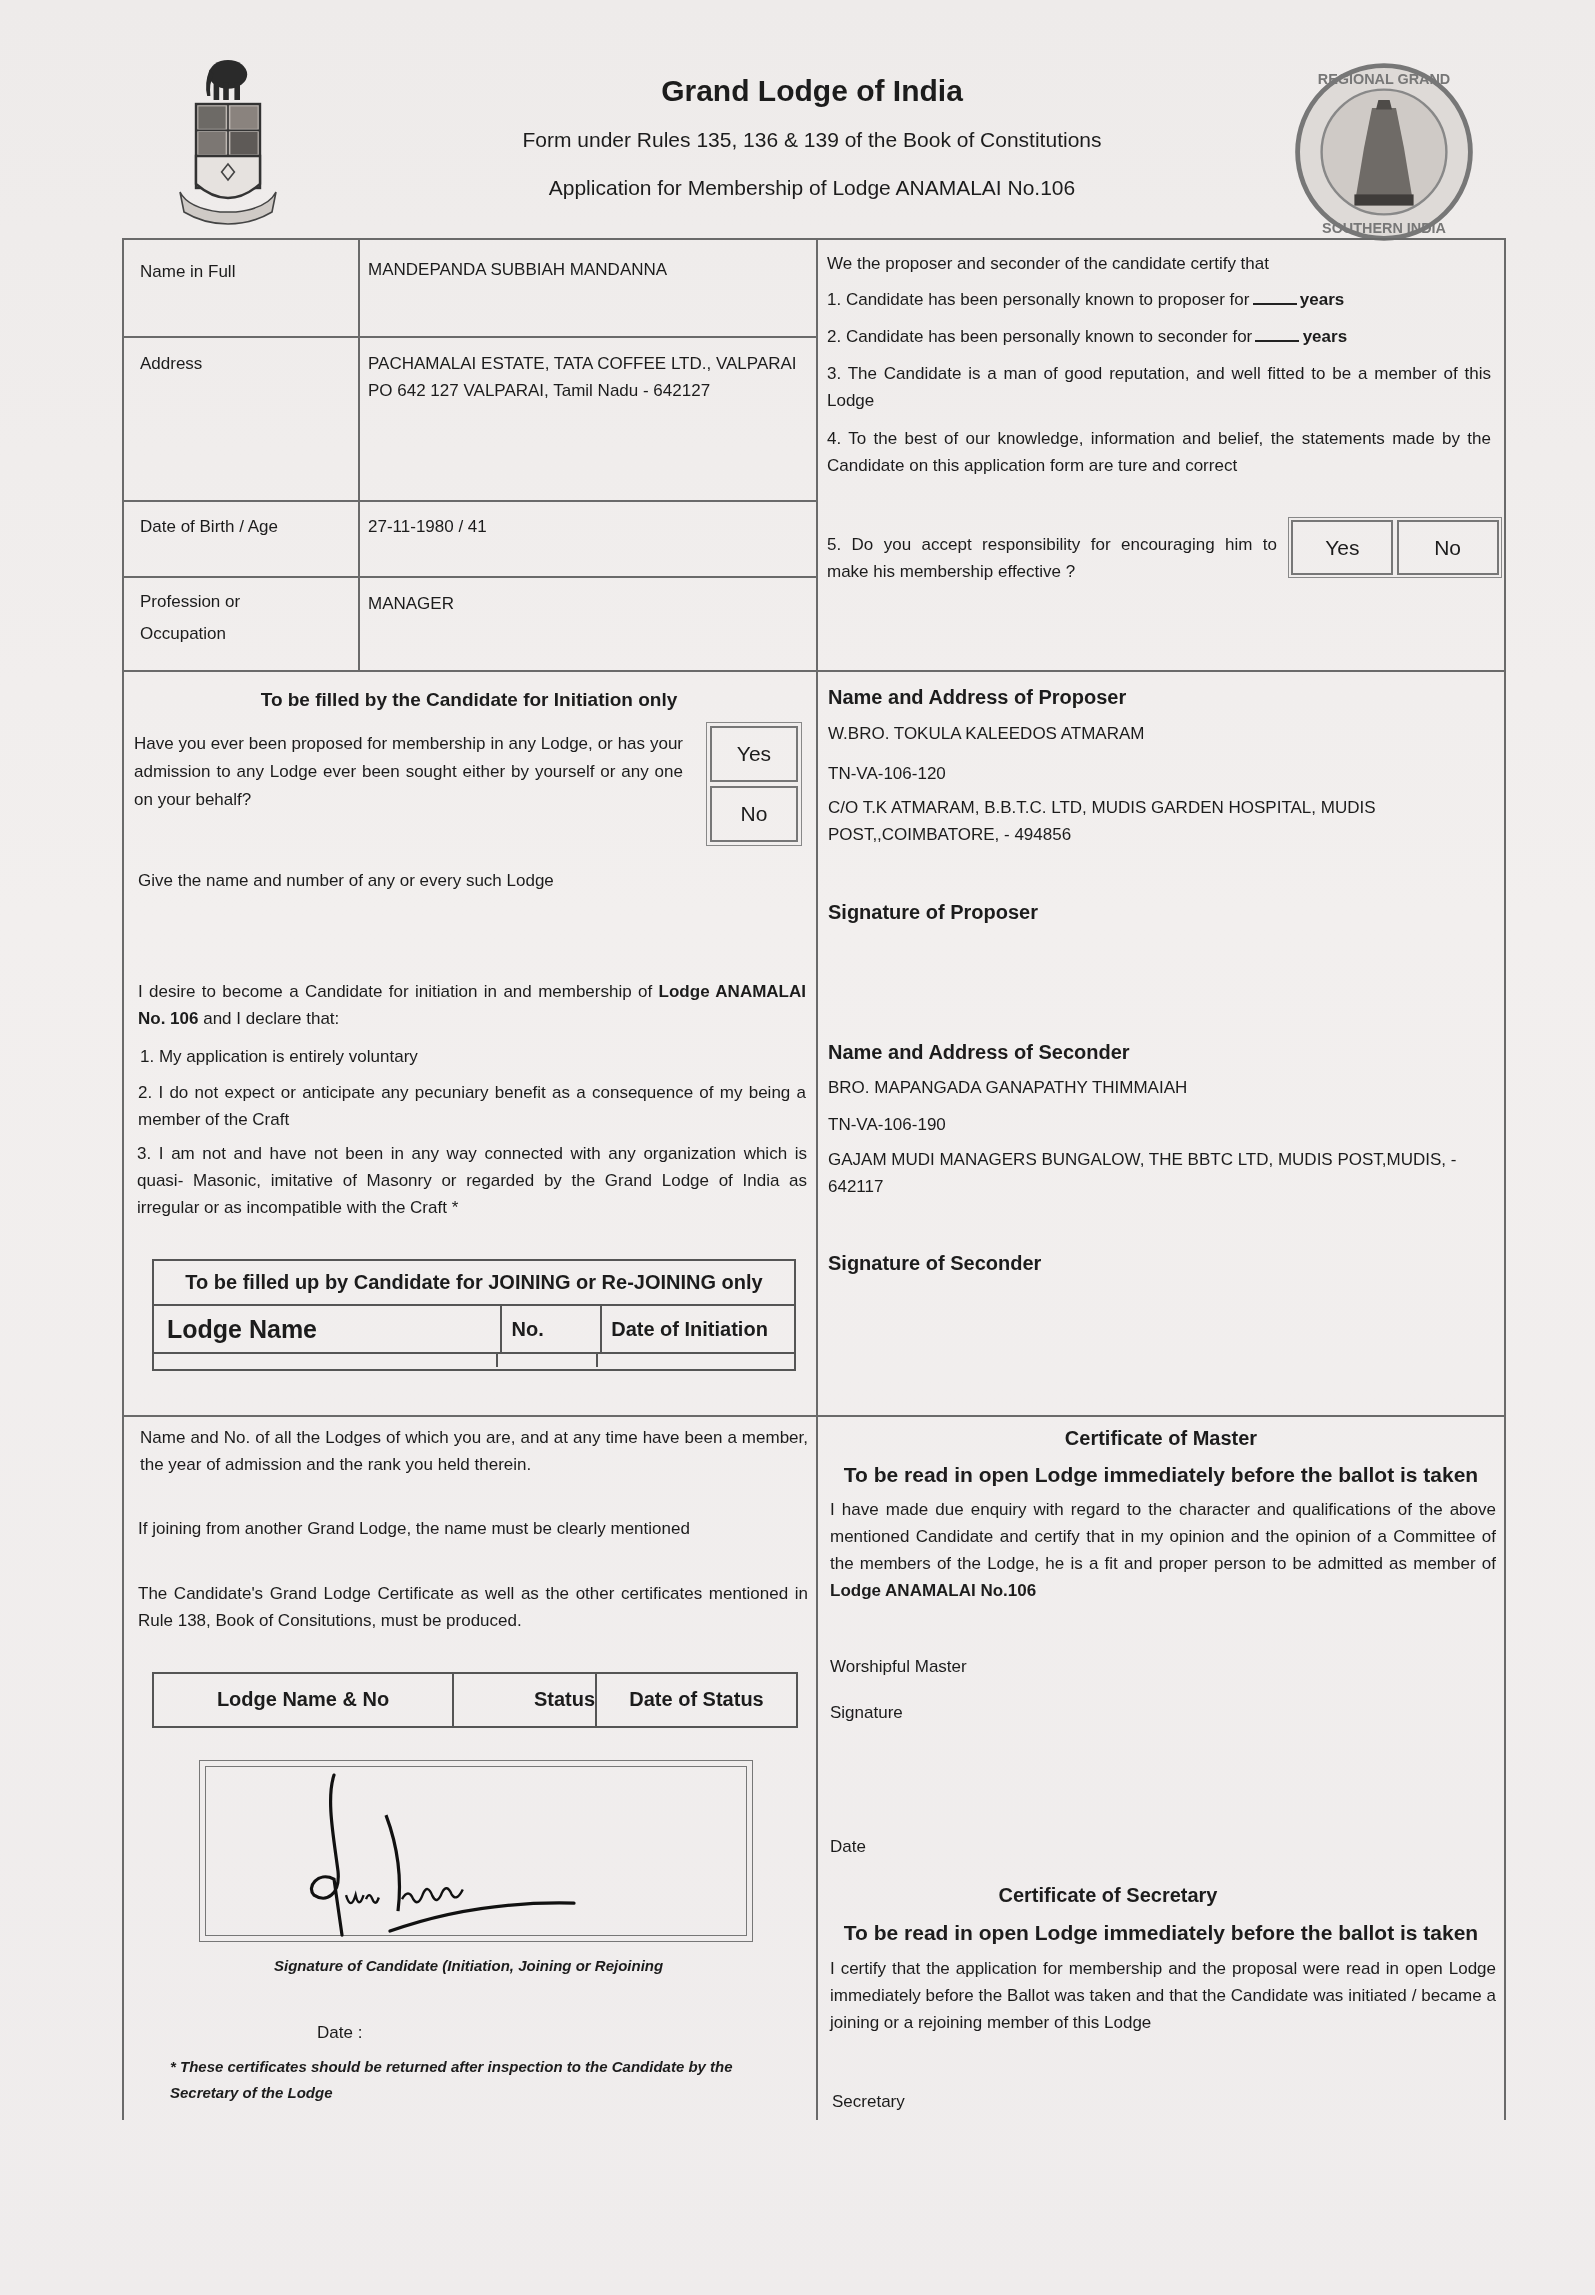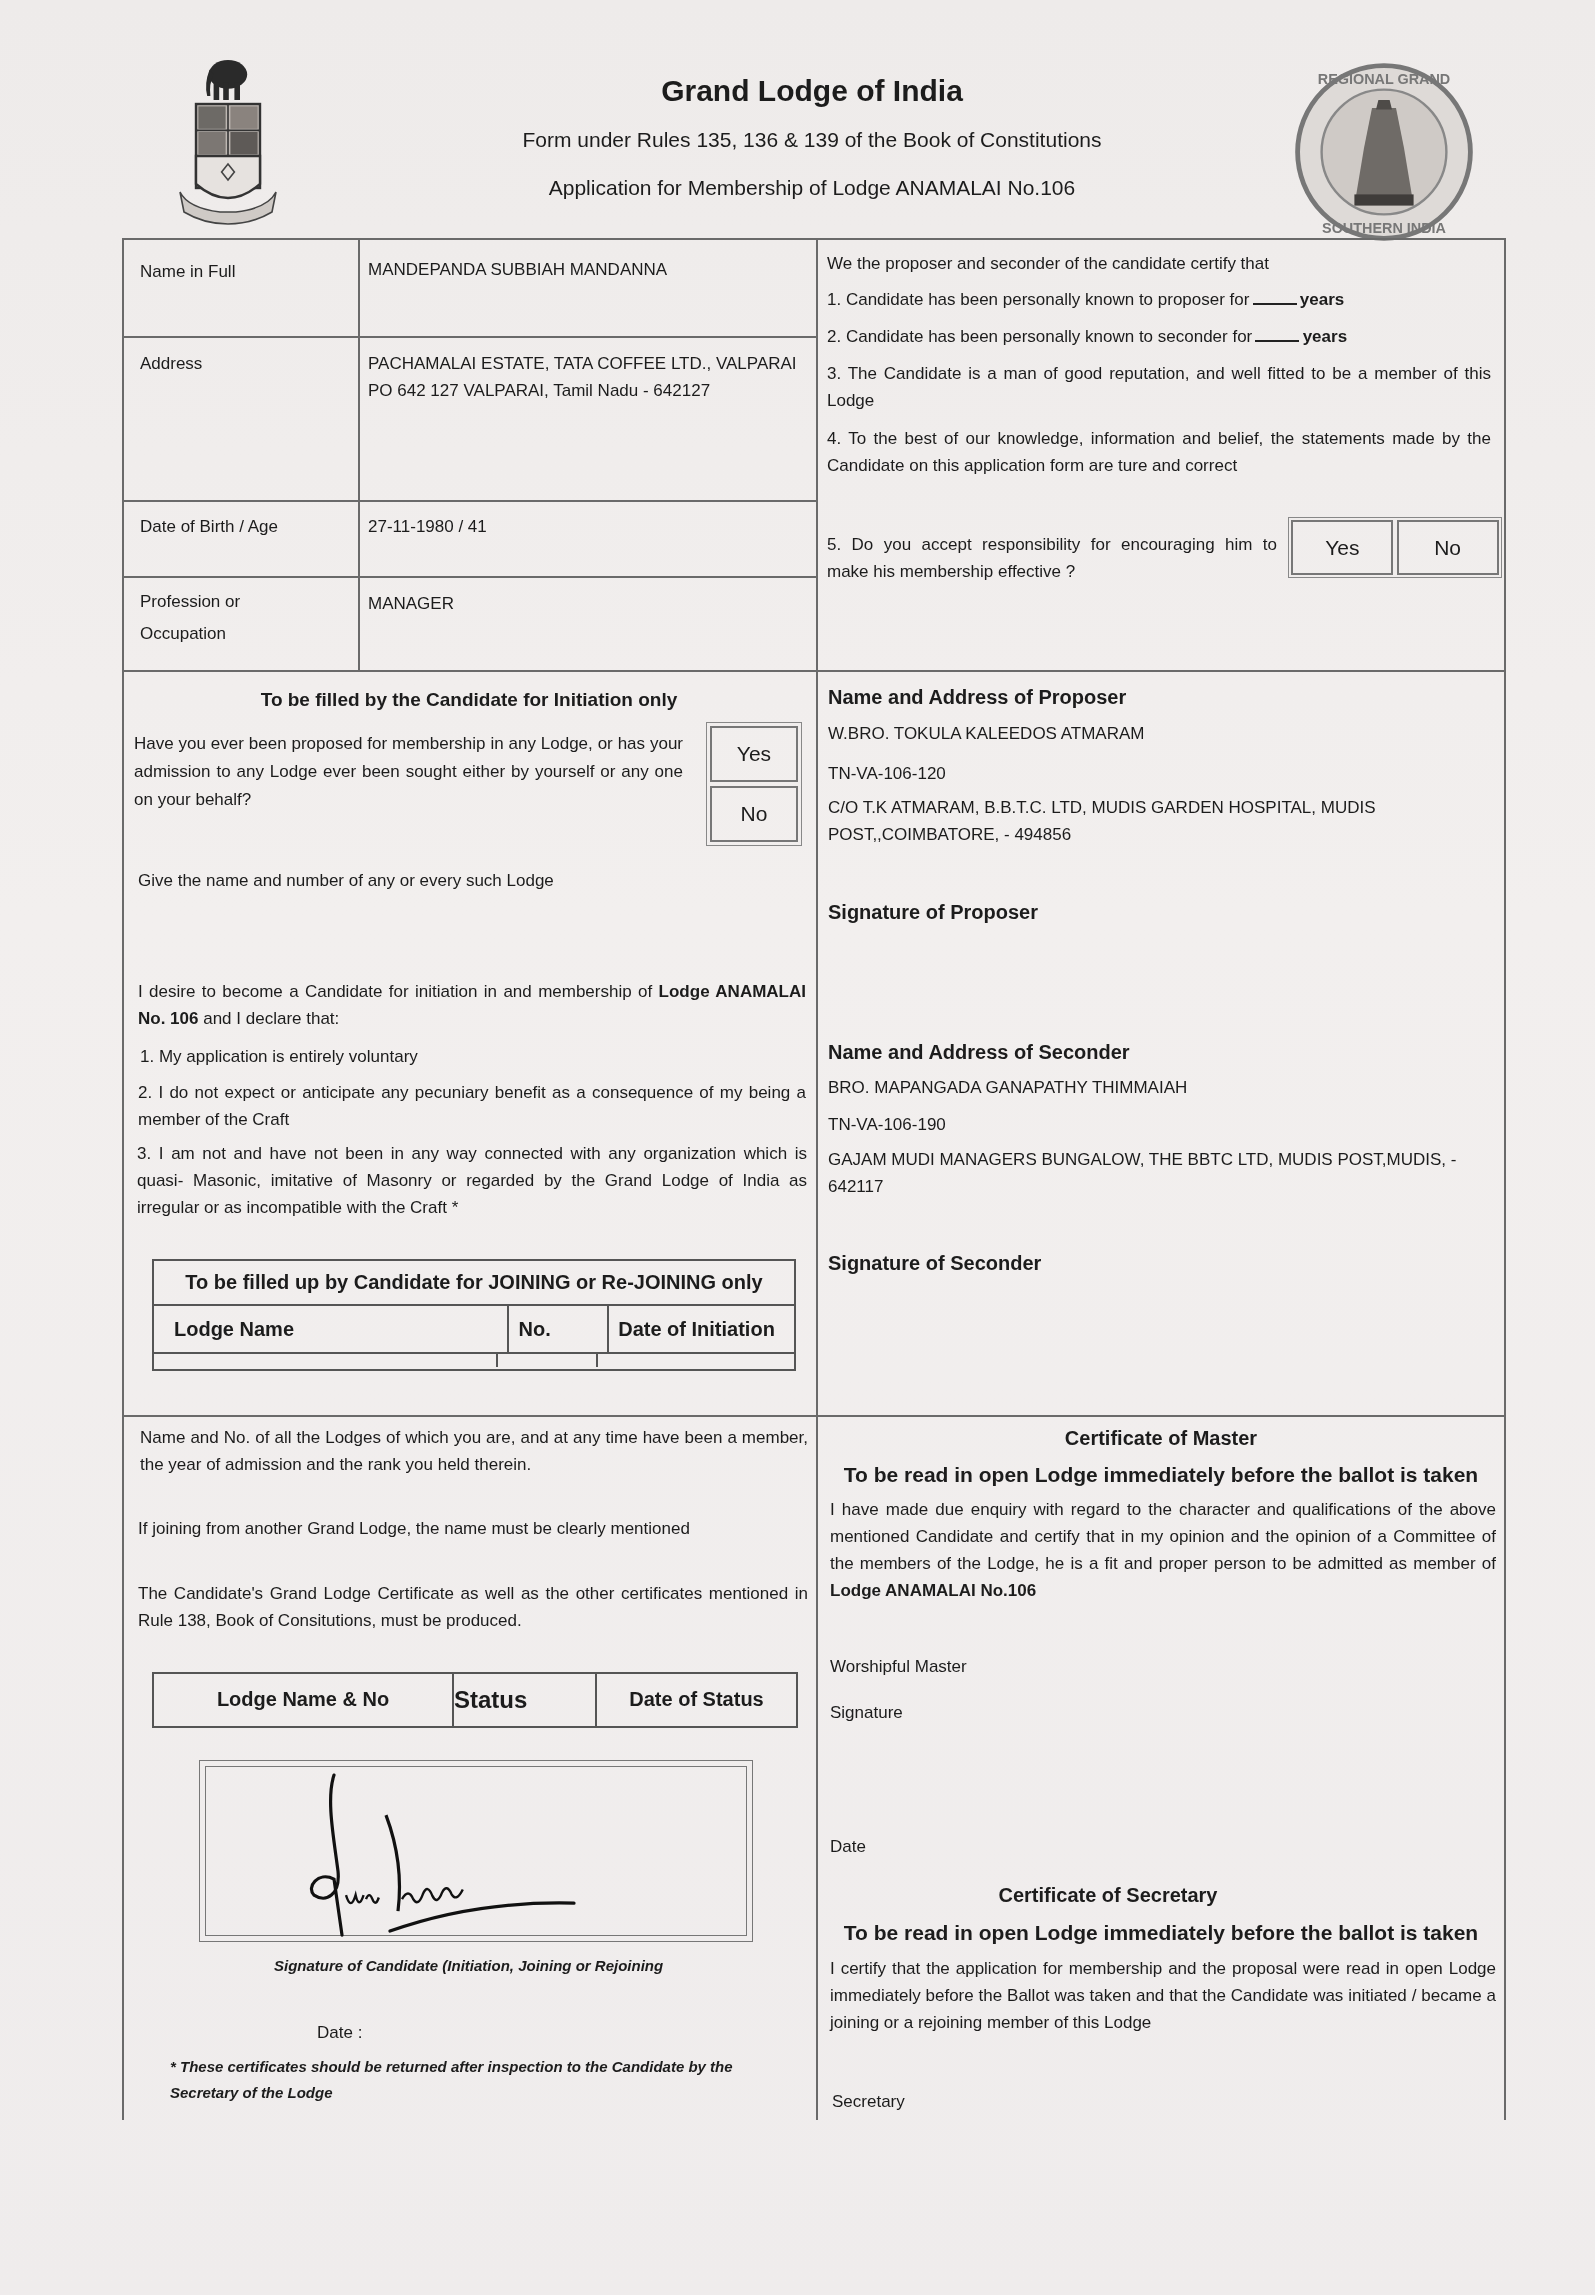--- a/index.html
+++ b/index.html
@@ -110,21 +110,21 @@
 </div>
 <div class="abs t" style="left:138px; top:867px;">Give the name and number of any or every such Lodge</div>
 <div class="abs t just" style="left:138px; top:978px; width:668px;"><span>I desire to become a Candidate for initiation in and membership of</span> <b>Lodge ANAMALAI No. 106</b><span> and I declare that:</span></div>
 <div class="abs t" style="left:140px; top:1043px;">1. My application is entirely voluntary</div>
 <div class="abs t just" style="left:138px; top:1079px; width:668px;">2. I do not expect or anticipate any pecuniary benefit as a consequence of my being a member of the Craft</div>
 <div class="abs t just" style="left:137px; top:1140px; width:670px;">3. I am not and have not been in any way connected with any organization which is quasi- Masonic, imitative of Masonry or regarded by the Grand Lodge of India as irregular or as incompatible with the Craft *</div>
 
 <div class="abs" style="left:152px; top:1259px; width:644px; height:112px; border:2.4px solid #555; box-sizing:border-box;">
   <div class="tb" style="height:43px; line-height:43px; text-align:center; border-bottom:2.4px solid #555; font-size:20px;">To be filled up by Candidate for JOINING or Re-JOINING only</div>
   <div style="display:flex; height:46px; border-bottom:2.4px solid #555;">
-    <div class="tb" style="width:333px; padding-left:20px; line-height:46px; border-right:2.4px solid #555; font-size:20px;">Lodge Name</div>
+    <div class="tb" style="width:333px; padding-left:13px; line-height:46px; border-right:2.4px solid #555; font-size:25px;">Lodge Name</div>
     <div class="tb" style="width:88px; padding-left:9.6px; line-height:46px; border-right:2.4px solid #555; font-size:20px;">No.</div>
     <div class="tb" style="flex:1; padding-left:9.6px; line-height:46px; font-size:20px;">Date of Initiation</div>
   </div>
   <div style="display:flex; height:12.8px;">
     <div style="width:342px; border-right:2.4px solid #555;"></div>
     <div style="width:98px; border-right:2.4px solid #555;"></div>
     <div style="flex:1;"></div>
   </div>
 </div>
 
@@ -139,21 +139,21 @@
 <div class="abs t" style="left:828px; top:1111px;">TN-VA-106-190</div>
 <div class="abs t" style="left:828px; top:1146px; width:664px;">GAJAM MUDI MANAGERS BUNGALOW, THE BBTC LTD, MUDIS POST,MUDIS, - 642117</div>
 <div class="abs tb" style="left:828px; top:1250px; font-size:20px;">Signature of Seconder</div>
 
 <div class="abs t just" style="left:140px; top:1424px; width:668px;">Name and No. of all the Lodges of which you are, and at any time have been a member, the year of admission and the rank you held therein.</div>
 <div class="abs t just" style="left:138px; top:1515px; width:670px;">If joining from another Grand Lodge, the name must be clearly mentioned</div>
 <div class="abs t just" style="left:138px; top:1580px; width:670px;">The Candidate's Grand Lodge Certificate as well as the other certificates mentioned in Rule 138, Book of Consitutions, must be produced.</div>
 
 <div class="abs" style="left:152px; top:1672px; width:646px; height:56px; border:2.4px solid #555; box-sizing:border-box; display:flex;">
   <div class="tb" style="width:298px; text-align:center; line-height:51px; border-right:2.4px solid #555; font-size:20px;">Lodge Name &amp; No</div>
-  <div class="tb" style="width:141px; text-align:left; line-height:51px; border-right:2.4px solid #555; font-size:24px;">Status</div>
+  <div class="tb" style="width:141px; text-align:right; line-height:51px; border-right:2.4px solid #555; font-size:20px;">Status</div>
   <div class="tb" style="flex:1; text-align:center; line-height:51px; font-size:20px;">Date of Status</div>
 </div>
 
 <div class="abs" style="left:199px; top:1760px; width:554px; height:182px; border:1.6px solid #777; box-sizing:border-box; padding:4.8px;">
   <div style="width:100%; height:100%; border:1.6px solid #777; box-sizing:border-box; position:relative;">
     <svg width="544" height="173" viewBox="0 0 680 216" style="position:absolute; left:0; top:0;">
       <path d="M160 10 C150 40 160 90 165 130 C168 160 150 170 135 160 C125 150 140 130 160 140 L170 210" fill="none" stroke="#111" stroke-width="4" stroke-linecap="round"></path>
       <path d="M175 160 q6 20 12 0 q4 18 10 0" fill="none" stroke="#111" stroke-width="3"></path>
       <path d="M200 165 q4 -10 8 0 q4 10 8 -2" fill="none" stroke="#111" stroke-width="3"></path>
       <path d="M225 60 C240 100 245 140 240 180" fill="none" stroke="#111" stroke-width="4"></path>

